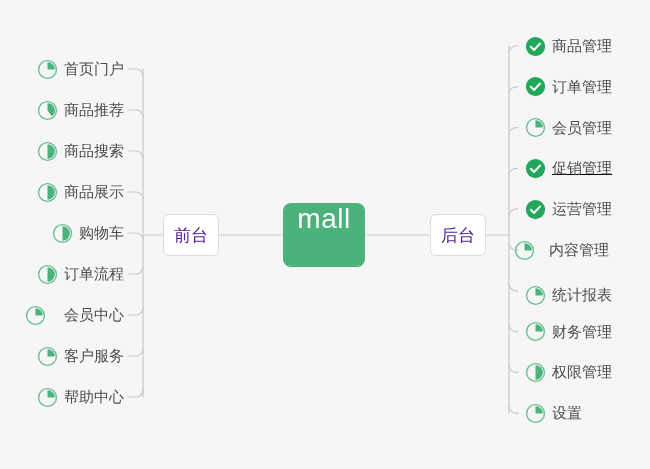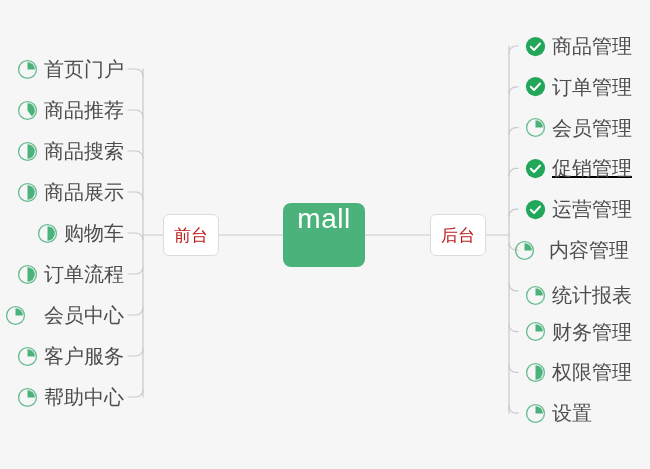--- a/index.html
+++ b/index.html
@@ -49,21 +49,21 @@
     position: absolute;
     width: 56px;
     height: 42px;
     background: #ffffff;
     border: 1px solid #dcdcdc;
     border-radius: 6px;
     display: flex;
     align-items: center;
     justify-content: center;
     font-size: 17px;
-    color: #b91c1c;
+    color: #4c1d95;
     z-index: 5;
     box-sizing: border-box;
   }
   .branch-node.left  { left: 163px; top: 214px; }
   .branch-node.right { left: 430px; top: 214px; }
 
   
   .leaf {
     position: absolute;
     display: flex;
@@ -73,21 +73,21 @@
   }
   .leaf.side-left {
     flex-direction: row;
     justify-content: flex-end;
   }
   .leaf.side-right {
     flex-direction: row;
     justify-content: flex-start;
   }
   .leaf-label {
-    font-size: 20px;
+    font-size: 15px;
     color: #4d4d4d;
     white-space: nowrap;
     line-height: 26px;
   }
   .side-left .leaf-label  { margin-left: 6px; }
   .side-right .leaf-label { margin-left: 6px; }
 
   .leaf-icon {
     width: 21px;
     height: 21px;

